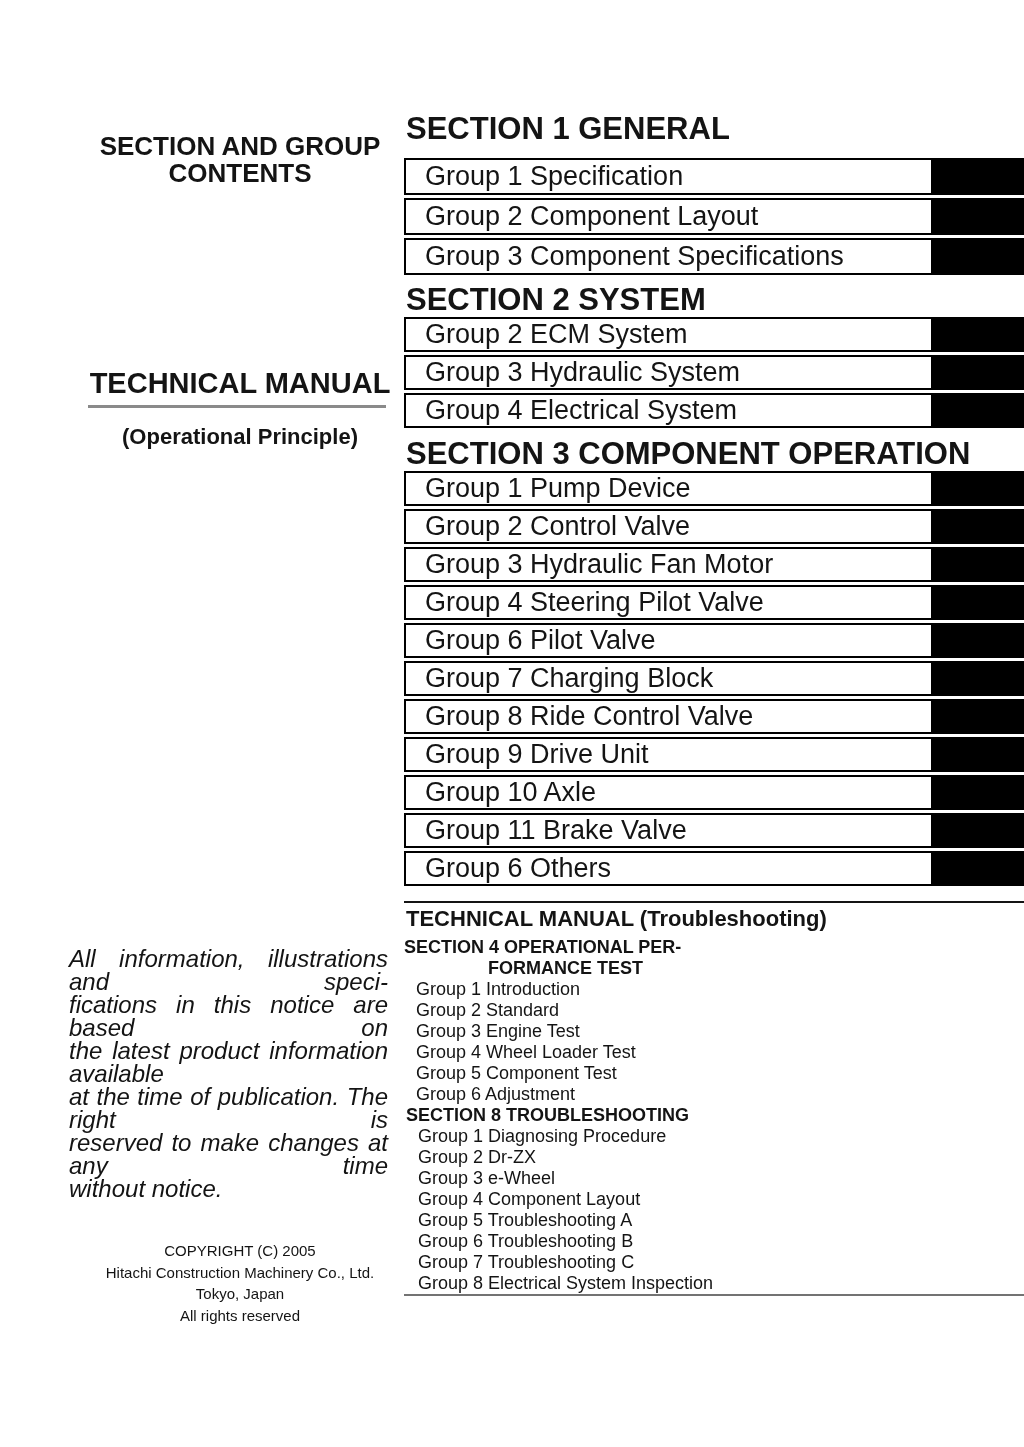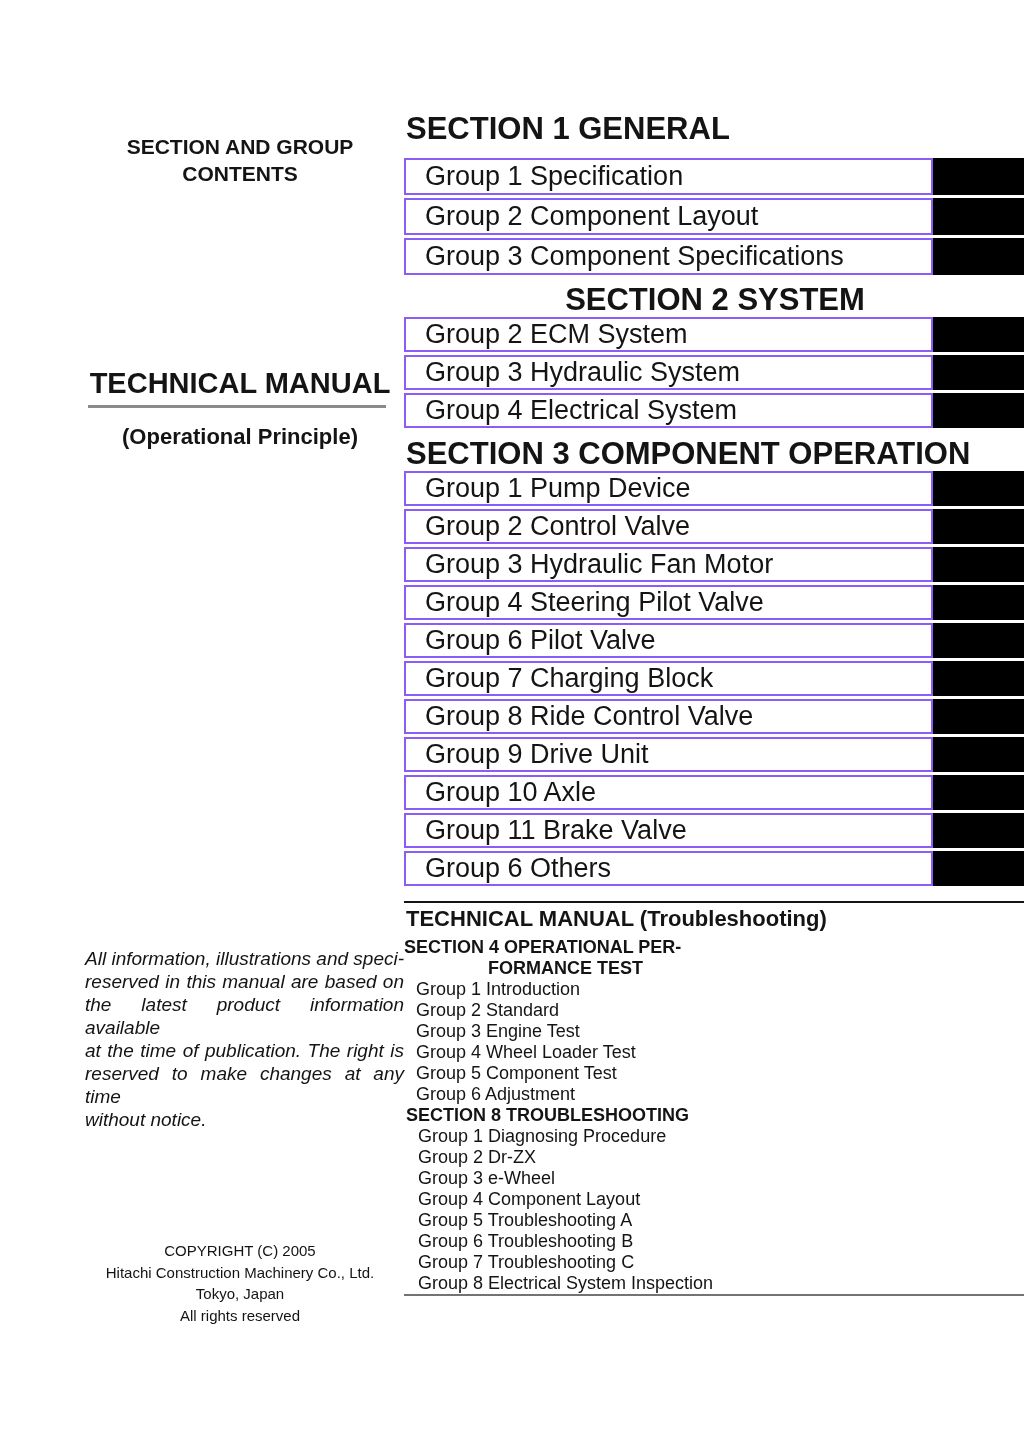--- a/index.html
+++ b/index.html
@@ -4,56 +4,56 @@
 <style>
   html,body { margin:0; padding:0; background:#ffffff; }
   .page {
     position:relative; width:1024px; height:1447px; background:#ffffff;
     font-family:"Liberation Sans", sans-serif; color:#141414; overflow:hidden;
   }
 
   
   .contents-heading {
     position:absolute; left:70px; top:133px; width:340px;
-    text-align:center; font-size:21px; font-weight:bold; line-height:27px;
+    text-align:center; font-size:26px; font-weight:bold; line-height:27px;
   }
   .manual-title {
     position:absolute; left:70px; top:367px; width:340px;
     text-align:center; font-size:29px; font-weight:bold;
   }
   .manual-divider {
     position:absolute; left:88px; top:405px; width:298px; height:3px;
     background:#8a8a8a;
   }
   .manual-subtitle {
     position:absolute; left:70px; top:424px; width:340px;
     text-align:center; font-size:22px; font-weight:bold;
   }
   .disclaimer {
-    position:absolute; left:85px; top:947px; width:319px;
-    font-style:italic; font-size:19px; line-height:23px;
+    position:absolute; left:69px; top:947px; width:319px;
+    font-style:italic; font-size:24px; line-height:23px;
   }
   .disclaimer .dline { text-align:justify; text-align-last:justify; }
   .disclaimer .dline.last { text-align-last:left; }
   .copyright {
     position:absolute; left:70px; top:1193px; width:340px;
     text-align:center; font-size:15px; line-height:21.5px;margin-top:47px;
   }
 
   
   .right-col { position:absolute; left:404px; top:112px; width:620px; }
   .sec-heading {
     font-size:31px; font-weight:bold; line-height:34px;
     margin:0 0 12px 2px; white-space:nowrap;
   }
-  .sec-heading.mt8 { margin-top:8px; margin-bottom:0;text-align:center; }
+  .sec-heading.mt8 { margin-top:8px; margin-bottom:0; }
   .sec-heading.mt9 { margin-top:9px; margin-bottom:0; }
   .grow { display:flex; margin-bottom:3px; }
   .grow-box {
-    flex:1; box-sizing:border-box; border:2px solid #8b5cf6; background:#fff;
+    flex:1; box-sizing:border-box; border:2px solid #000000; background:#fff;
     display:flex; align-items:center; padding-left:19px;
     font-size:27px; white-space:nowrap;
   }
   .grow-tab { width:91px; background:#000; }
   .h37 .grow-box, .h37 .grow-tab { height:37px; }
   .h35 .grow-box, .h35 .grow-tab { height:35px; }
 
   
   .tb {
     margin-top:15px; border-top:2px solid #141414; border-bottom:2px solid #737373;
@@ -73,21 +73,21 @@
 <div class="page">
 
   <div class="contents-heading">SECTION AND GROUP CONTENTS</div>
 
   <div class="manual-title">TECHNICAL MANUAL</div>
   <div class="manual-divider"></div>
   <div class="manual-subtitle">(Operational Principle)</div>
 
   <div class="disclaimer">
     <div class="dline">All information, illustrations and speci-</div>
-    <div class="dline">reserved in this manual are based on</div>
+    <div class="dline">fications in this notice are based on</div>
     <div class="dline">the latest product information available</div>
     <div class="dline">at the time of publication. The right is</div>
     <div class="dline">reserved to make changes at any time</div>
     <div class="dline last">without notice.</div>
   </div>
 
   <div class="copyright">
     <div>COPYRIGHT (C) 2005</div>
     <div>Hitachi Construction Machinery Co., Ltd.</div>
     <div>Tokyo, Japan</div>

